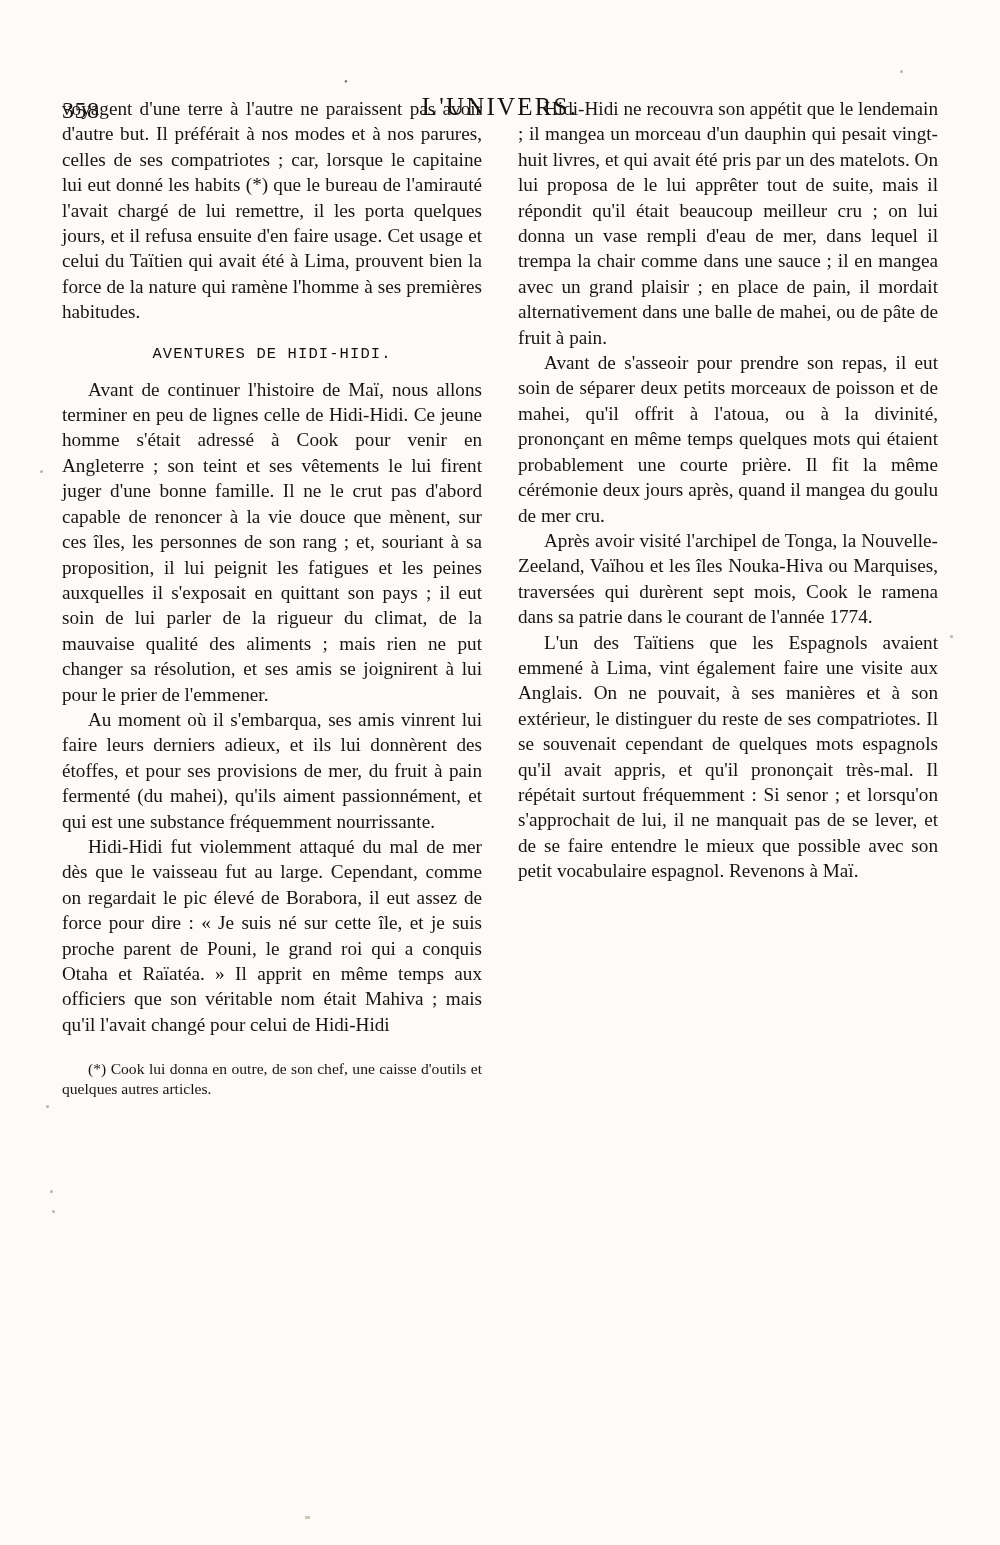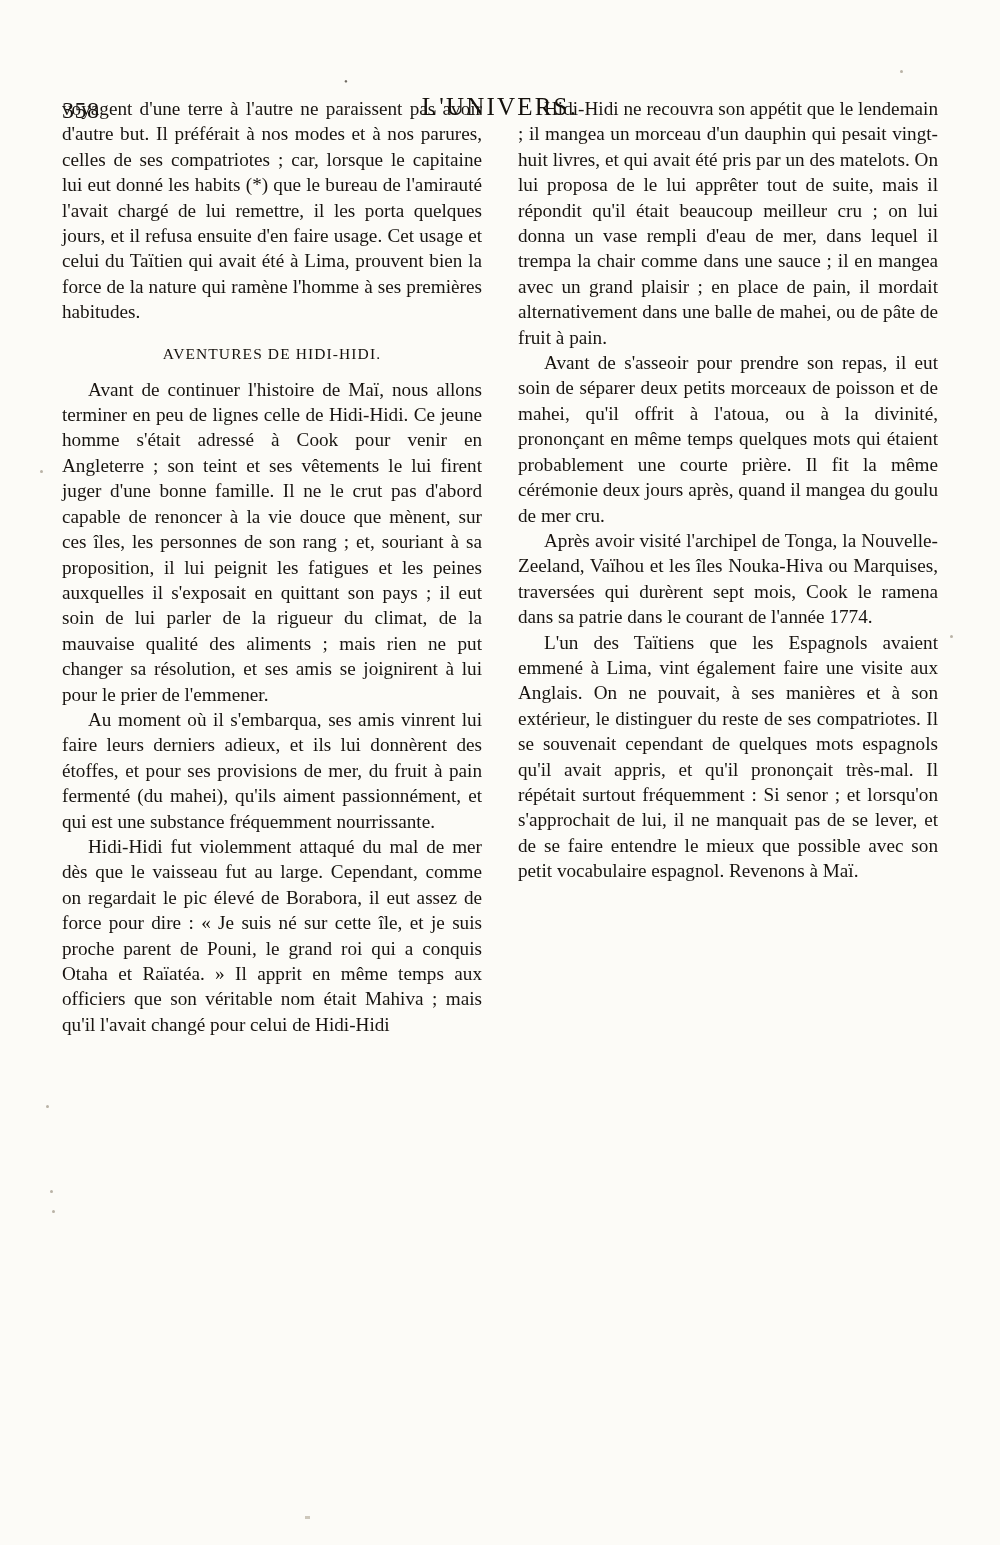--- a/index.html
+++ b/index.html
@@ -92,20 +92,21 @@
   p.body + p.body { margin-top: 0; }
 
   h2.section {
     margin: 20px 0 14px 0;
     font-size: 15.5px;
     text-align: center;
     letter-spacing: 1.1px;
     font-weight: normal;
     text-transform: uppercase;
     color: #15110d;
+    font-family: Liberation Mono, monospace;
   }
   .small-caps-line {
     font-variant: small-caps;
   }
   .footnote {
     margin-top: 22px;
     font-size: 15.6px;
     line-height: 20px;
     text-align: justify;
     text-indent: 26px;
@@ -157,20 +158,21 @@
 
     <div class="col col-left">
       <p class="body noindent">voyagent d'une terre à l'autre ne paraissent pas avoir d'autre but. Il préférait à nos modes et à nos parures, celles de ses compatriotes ; car, lorsque le capitaine lui eut donné les habits (*) que le bureau de l'amirauté l'avait chargé de lui remettre, il les porta quelques jours, et il refusa ensuite d'en faire usage. Cet usage et celui du Taïtien qui avait été à Lima, prouvent bien la force de la nature qui ramène l'homme à ses premières habitudes.</p>
 
       <h2 class="section small-caps-line">Aventures de Hidi-Hidi.</h2>
 
       <p class="body">Avant de continuer l'histoire de Maï, nous allons terminer en peu de lignes celle de Hidi-Hidi. Ce jeune homme s'était adressé à Cook pour venir en Angleterre ; son teint et ses vêtements le lui firent juger d'une bonne famille. Il ne le crut pas d'abord capable de renoncer à la vie douce que mènent, sur ces îles, les personnes de son rang ; et, souriant à sa proposition, il lui peignit les fatigues et les peines auxquelles il s'exposait en quittant son pays ; il eut soin de lui parler de la rigueur du climat, de la mauvaise qualité des aliments ; mais rien ne put changer sa résolution, et ses amis se joignirent à lui pour le prier de l'emmener.</p>
       <p class="body">Au moment où il s'embarqua, ses amis vinrent lui faire leurs derniers adieux, et ils lui donnèrent des étoffes, et pour ses provisions de mer, du fruit à pain fermenté (du mahei), qu'ils aiment passionnément, et qui est une substance fréquemment nourrissante.</p>
       <p class="body">Hidi-Hidi fut violemment attaqué du mal de mer dès que le vaisseau fut au large. Cependant, comme on regardait le pic élevé de Borabora, il eut assez de force pour dire : « Je suis né sur cette île, et je suis proche parent de Pouni, le grand roi qui a conquis Otaha et Raïatéa. » Il apprit en même temps aux officiers que son véritable nom était Mahiva ; mais qu'il l'avait changé pour celui de Hidi-Hidi</p>
 
+      <p class="footnote">(*) Cook lui donna en outre, de son chef, une caisse d'outils et quelques autres articles.</p>
     </div>
 
     <div class="col col-right">
       <p class="body">Hidi-Hidi ne recouvra son appétit que le lendemain ; il mangea un morceau d'un dauphin qui pesait vingt-huit livres, et qui avait été pris par un des matelots. On lui proposa de le lui apprêter tout de suite, mais il répondit qu'il était beaucoup meilleur cru ; on lui donna un vase rempli d'eau de mer, dans lequel il trempa la chair comme dans une sauce ; il en mangea avec un grand plaisir ; en place de pain, il mordait alternativement dans une balle de mahei, ou de pâte de fruit à pain.</p>
       <p class="body">Avant de s'asseoir pour prendre son repas, il eut soin de séparer deux petits morceaux de poisson et de mahei, qu'il offrit à l'atoua, ou à la divinité, prononçant en même temps quelques mots qui étaient probablement une courte prière. Il fit la même cérémonie deux jours après, quand il mangea du goulu de mer cru.</p>
       <p class="body">Après avoir visité l'archipel de Tonga, la Nouvelle-Zeeland, Vaïhou et les îles Nouka-Hiva ou Marquises, traversées qui durèrent sept mois, Cook le ramena dans sa patrie dans le courant de l'année 1774.</p>
       <p class="body">L'un des Taïtiens que les Espagnols avaient emmené à Lima, vint également faire une visite aux Anglais. On ne pouvait, à ses manières et à son extérieur, le distinguer du reste de ses compatriotes. Il se souvenait cependant de quelques mots espagnols qu'il avait appris, et qu'il prononçait très-mal. Il répétait surtout fréquemment : Si senor ; et lorsqu'on s'approchait de lui, il ne manquait pas de se lever, et de se faire entendre le mieux que possible avec son petit vocabulaire espagnol. Revenons à Maï.</p>
 
 
     </div>

